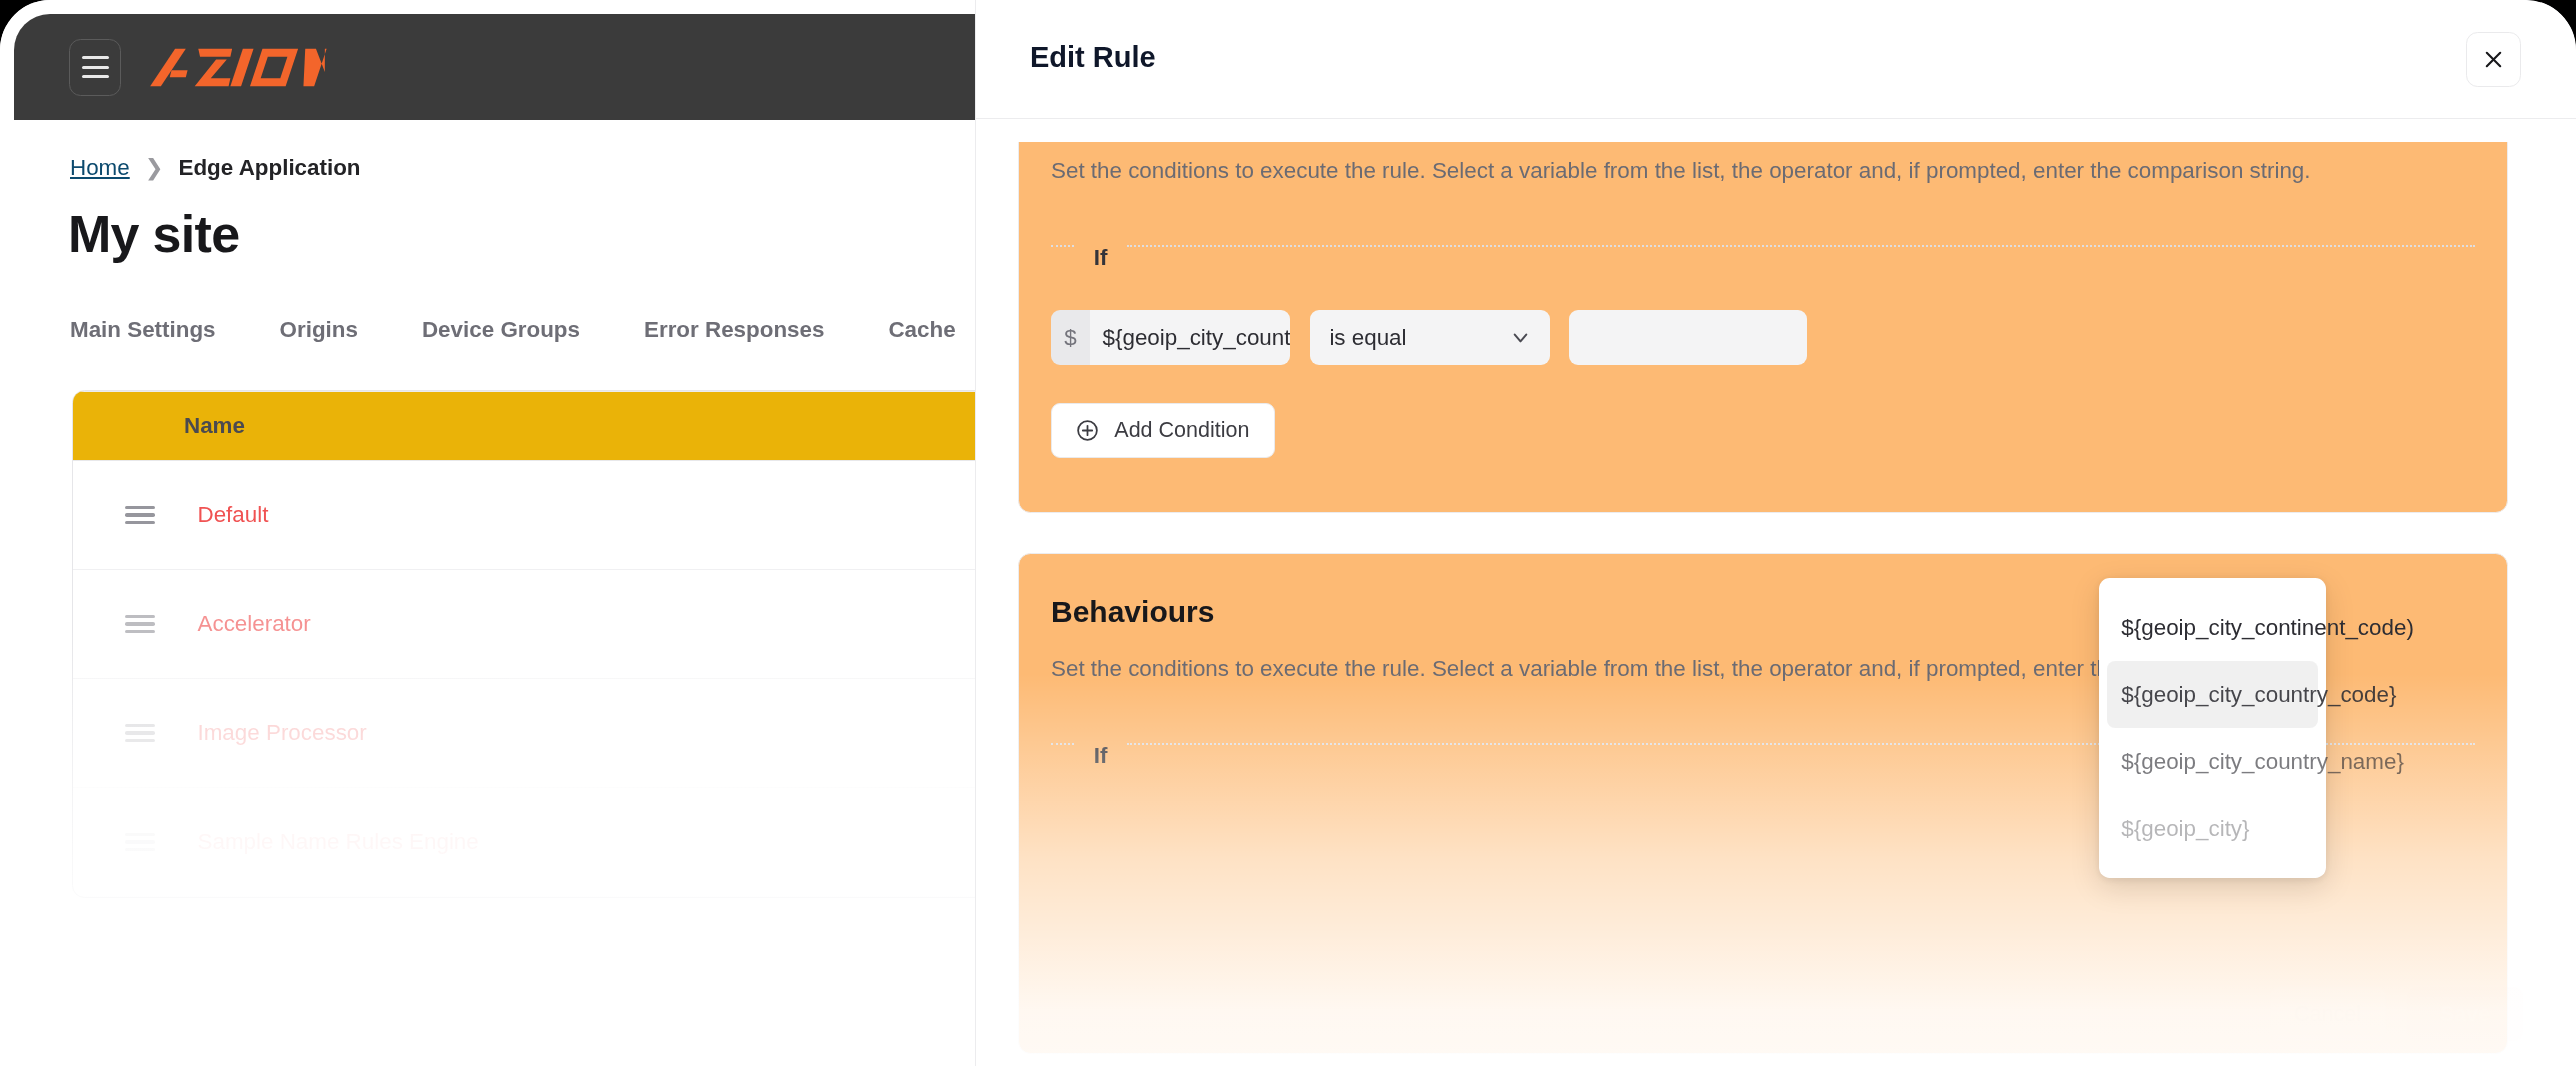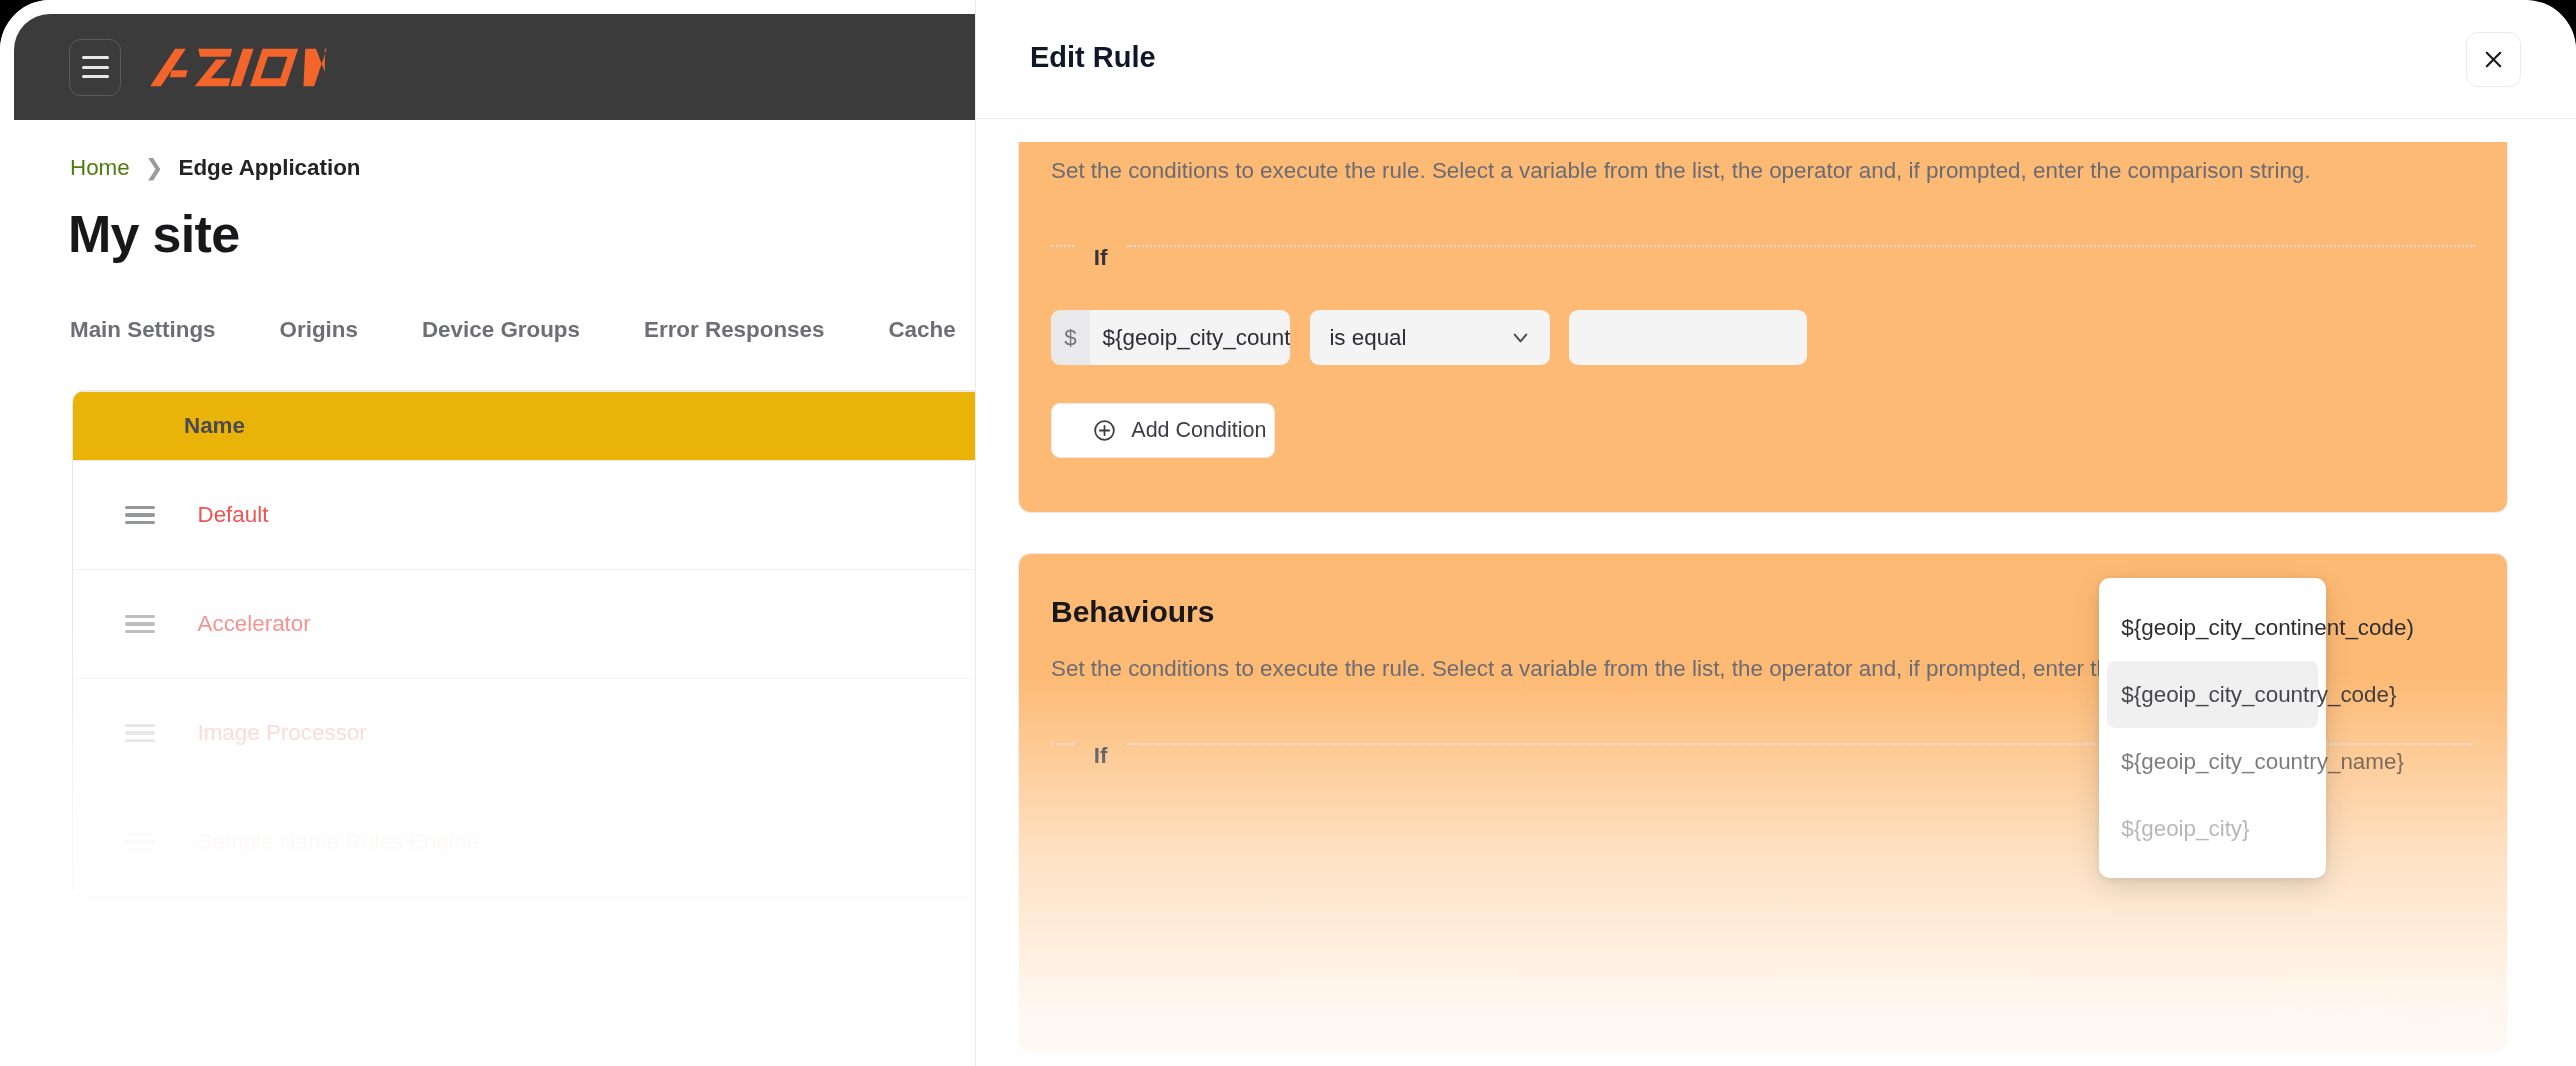--- a/index.html
+++ b/index.html
@@ -59,21 +59,21 @@
   #logo { display: flex; align-items: center; }
   #logo svg { display: block; }
 
   
   #breadcrumb {
     position: absolute;
     left: 70px; top: 154px;
     display: flex; align-items: center; gap: 15px;
     font-size: 22.4px;
   }
-  .crumb-home { color: #4d7c0f; }
+  .crumb-home { color: #0c4a6e; text-decoration: underline; }
   .crumb-sep { color: #9a9a9f; font-size: 22.4px; font-weight: 300; }
   .crumb-current { color: #232326; font-weight: 700; }
 
   
   #page-title {
     position: absolute;
     left: 68px; top: 204px;
     font-size: 52px;
     font-weight: 700;
     color: #18181b;
@@ -259,21 +259,21 @@
     border-radius: 9px;
   }
 
   .add-btn {
     margin-top: 38px;
     width: 224px; height: 55px;
     border: 0.9px solid #eaeaec;
     border-radius: 9px;
     background: #fff;
     display: flex; align-items: center;
-    padding-left: 40px; gap: 14.3px;
+    padding-left: 23px; gap: 14.3px;
     font-size: 21.5px; color: #3c3c42;
     cursor: pointer;
   }
 
   
   #var-dropdown {
     position: absolute;
     left: 1123px; top: 459px;
     width: 227px;
     background: #ffffff;

